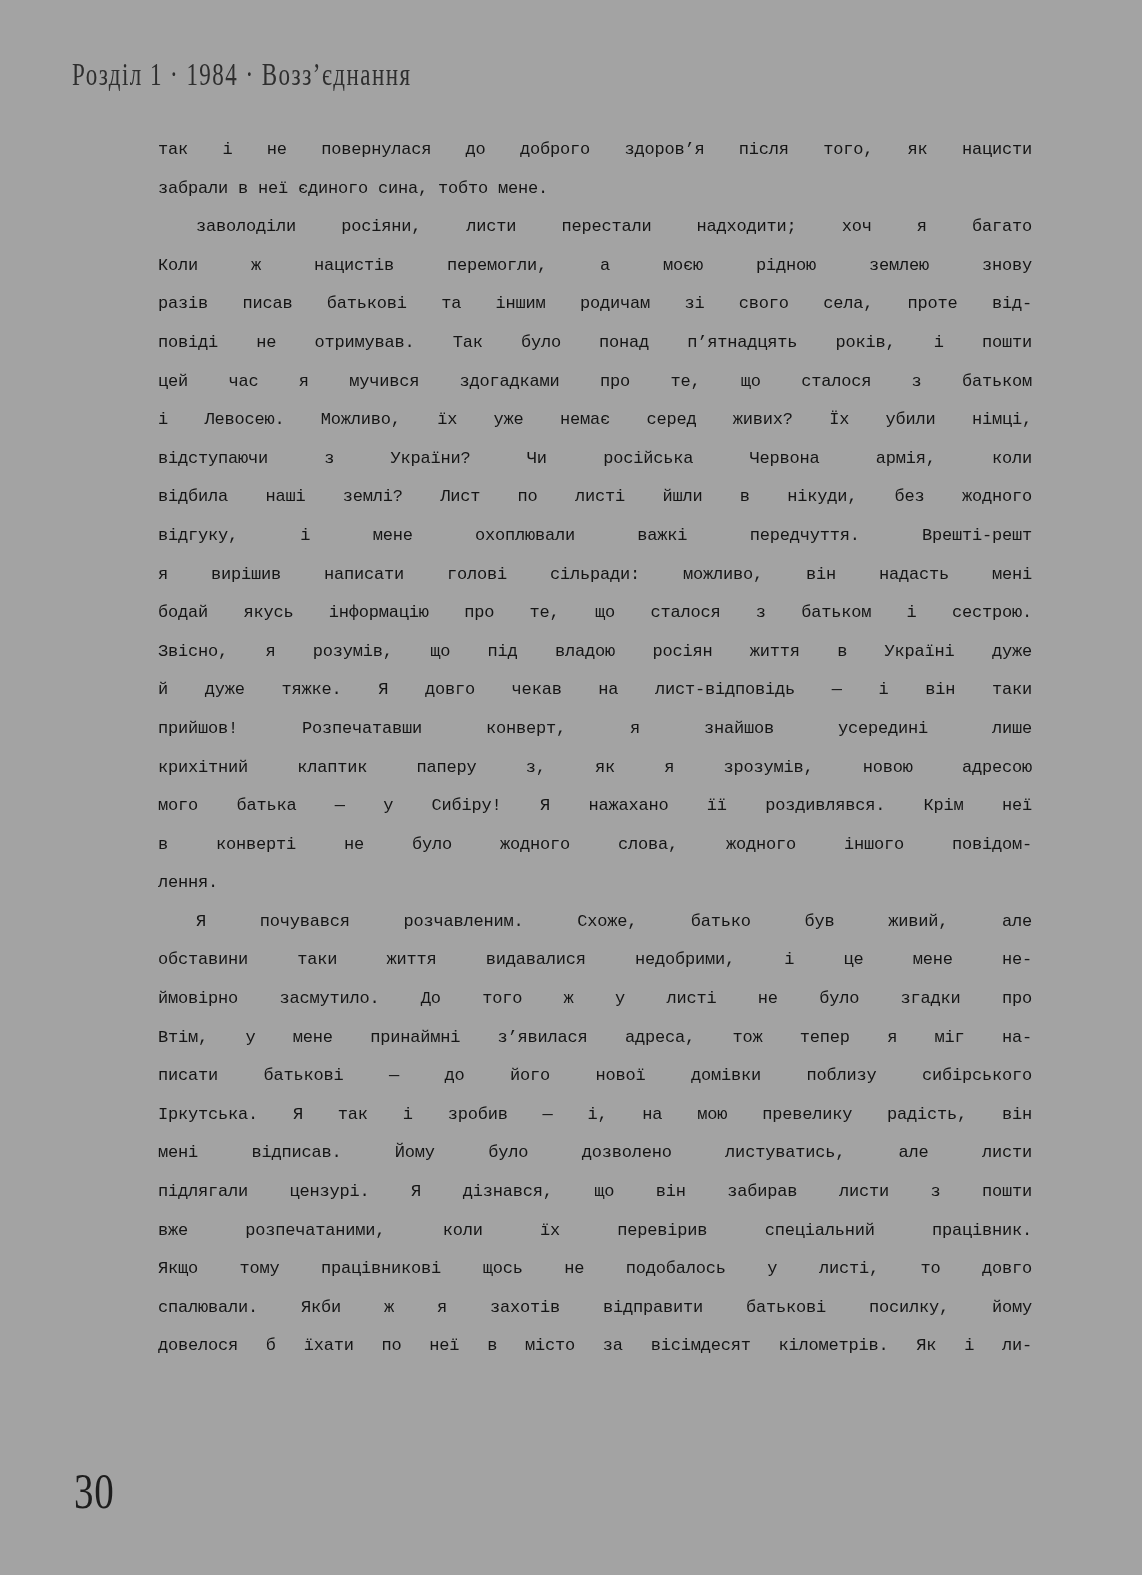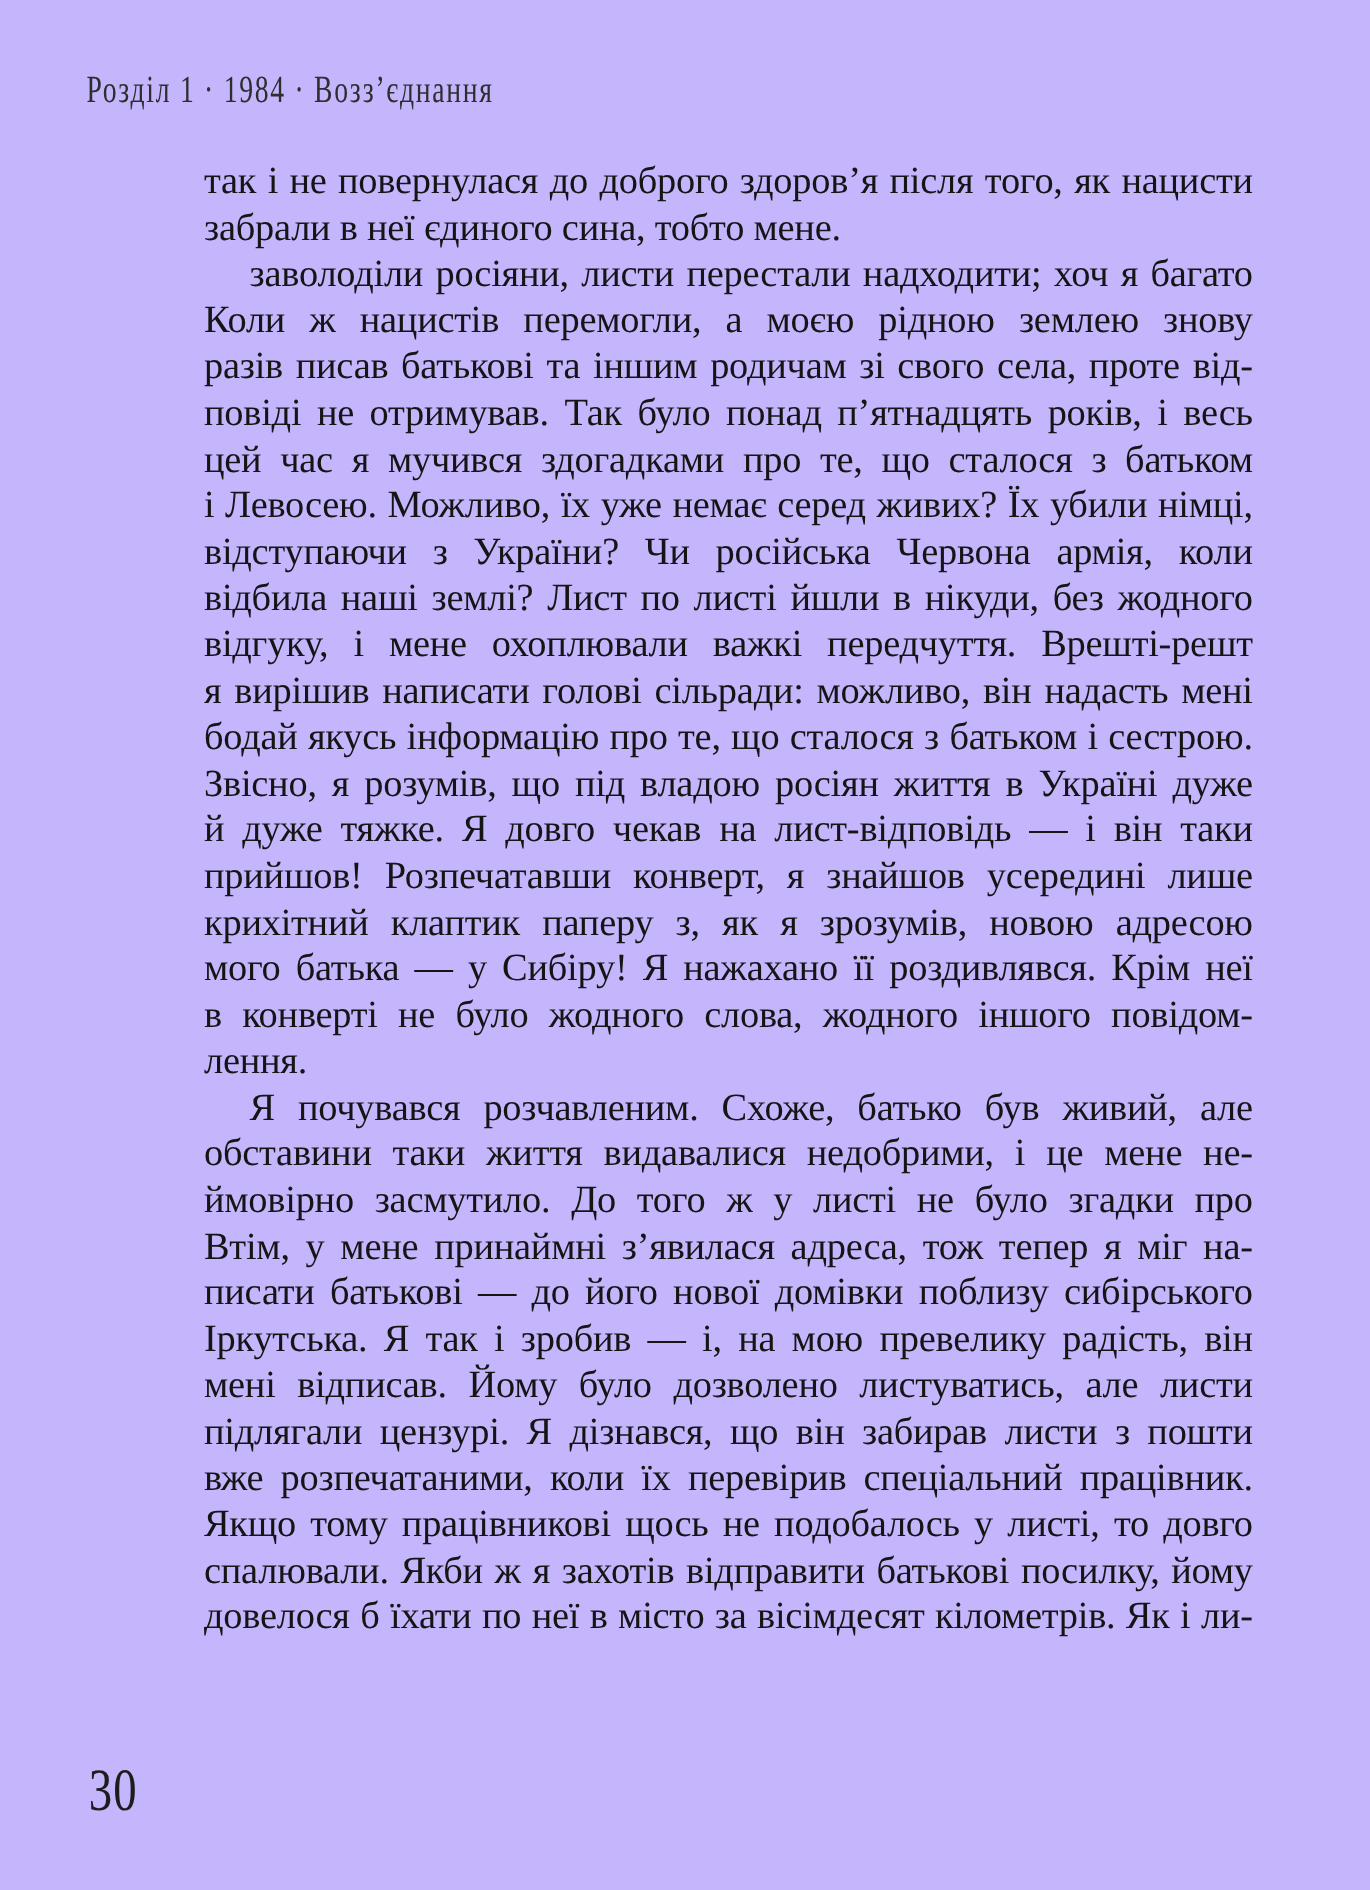--- a/index.html
+++ b/index.html
@@ -4,46 +4,47 @@
 <style>
   html, body {
     margin: 0;
     padding: 0;
     background: #ffffff;
   }
   .book-page {
     position: relative;
     width: 1142px;
     height: 1575px;
-    background: #c4b5fd;
+    background: #a3a3a3;
     overflow: hidden;
     font-family: "Liberation Serif", "DejaVu Serif", serif;
     color: #151515;
   }
   .chapter-header {
     position: absolute;
     left: 72px;
     top: 56px;
     font-family: "Liberation Serif", "DejaVu Serif", serif;
     font-size: 32px;
     font-weight: 400;
     color: #2e2e2e;
     letter-spacing: 2px;
     white-space: nowrap;
     transform: scaleX(0.72);
     transform-origin: 0 50%;
   }
   .page-text {
     position: absolute;
-    left: 170px;
+    left: 158px;
     top: 131px;
     width: 874px;
-    font-size: 32px;
+    font-size: 17px;
     line-height: 38.6px;
     letter-spacing: -0.2px;
+    font-family: Liberation Mono, monospace;
   }
   .paragraph {
     margin: 0;
     padding: 0;
   }
   .line {
     text-align: justify;
     text-align-last: justify;
     height: 38.6px;
     overflow: visible;
@@ -80,21 +81,21 @@
 
   <div class="page-text">
     <div class="paragraph">
         <div class="line">так і не повернулася до доброго здоров’я після того, як нацисти</div>
         <div class="line last">забрали в неї єдиного сина, тобто мене.</div>
       </div>
     <div class="paragraph indented">
         <div class="line">заволоділи росіяни, листи перестали надходити; хоч я багато</div>
         <div class="line">Коли ж нацистів перемогли, а моєю рідною землею знову</div>
         <div class="line">разів писав батькові та іншим родичам зі свого села, проте від-</div>
-        <div class="line">повіді не отримував. Так було понад п’ятнадцять років, і весь</div>
+        <div class="line">повіді не отримував. Так було понад п’ятнадцять років, і пошти</div>
         <div class="line">цей час я мучився здогадками про те, що сталося з батьком</div>
         <div class="line">і Левосею. Можливо, їх уже немає серед живих? Їх убили німці,</div>
         <div class="line">відступаючи з України? Чи російська Червона армія, коли</div>
         <div class="line">відбила наші землі? Лист по листі йшли в нікуди, без жодного</div>
         <div class="line">відгуку, і мене охоплювали важкі передчуття. Врешті-решт</div>
         <div class="line">я вирішив написати голові сільради: можливо, він надасть мені</div>
         <div class="line">бодай якусь інформацію про те, що сталося з батьком і сестрою.</div>
         <div class="line">Звісно, я розумів, що під владою росіян життя в Україні дуже</div>
         <div class="line">й дуже тяжке. Я довго чекав на лист-відповідь — і він таки</div>
         <div class="line">прийшов! Розпечатавши конверт, я знайшов усередині лише</div>

